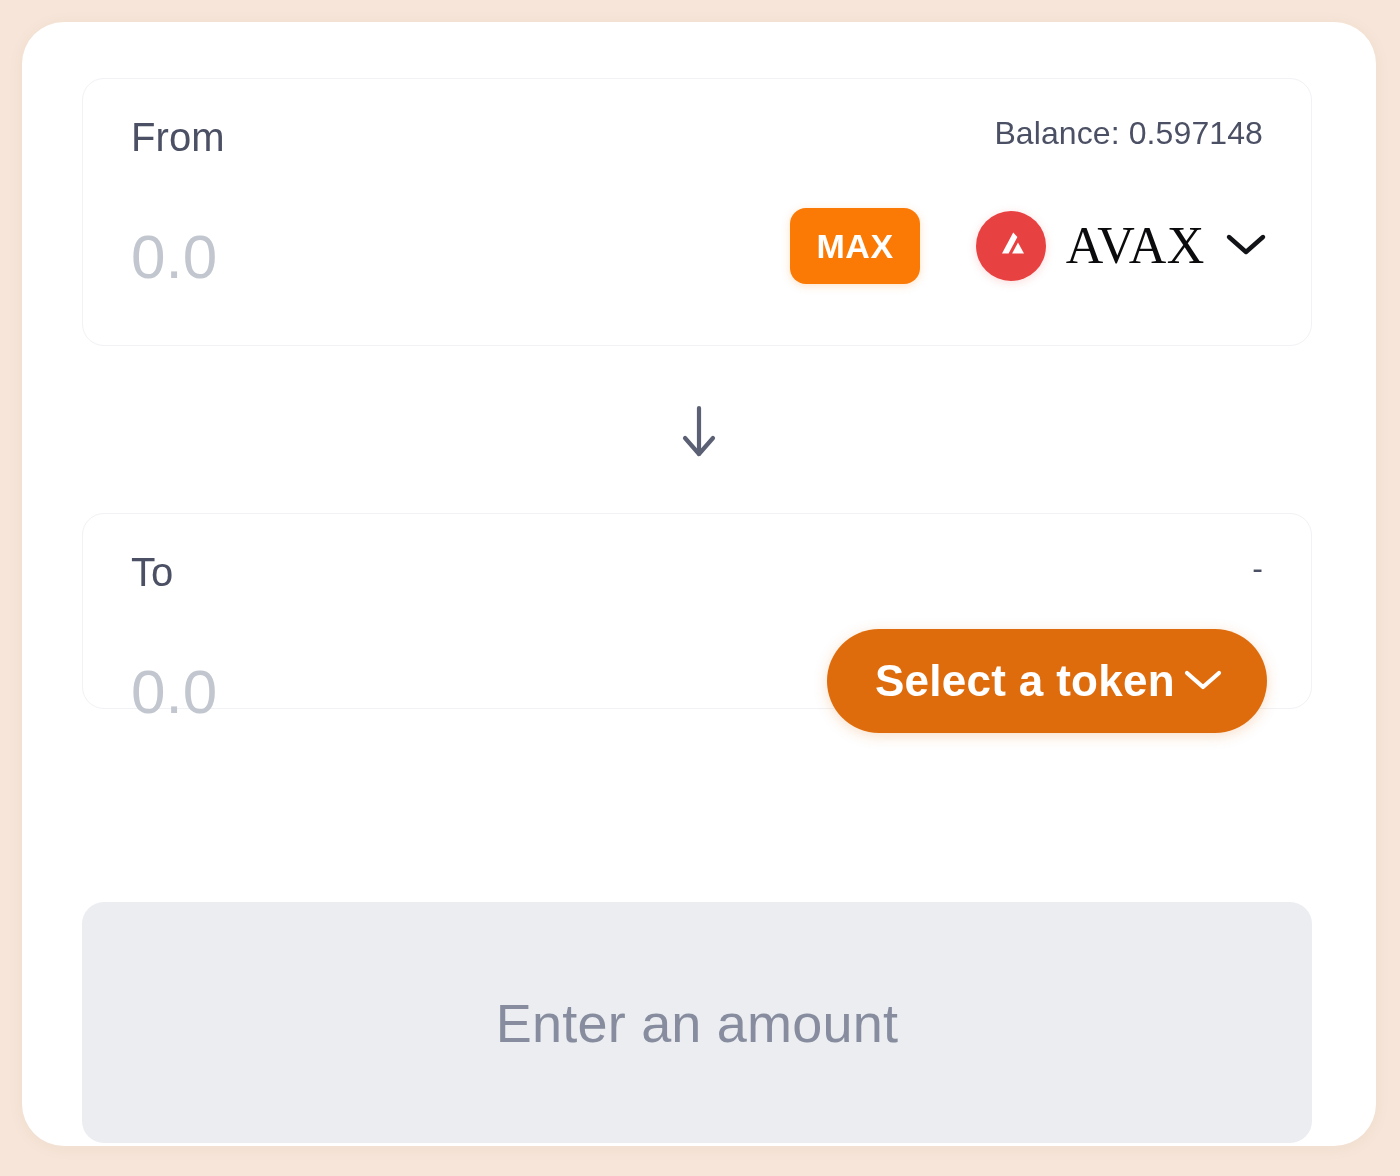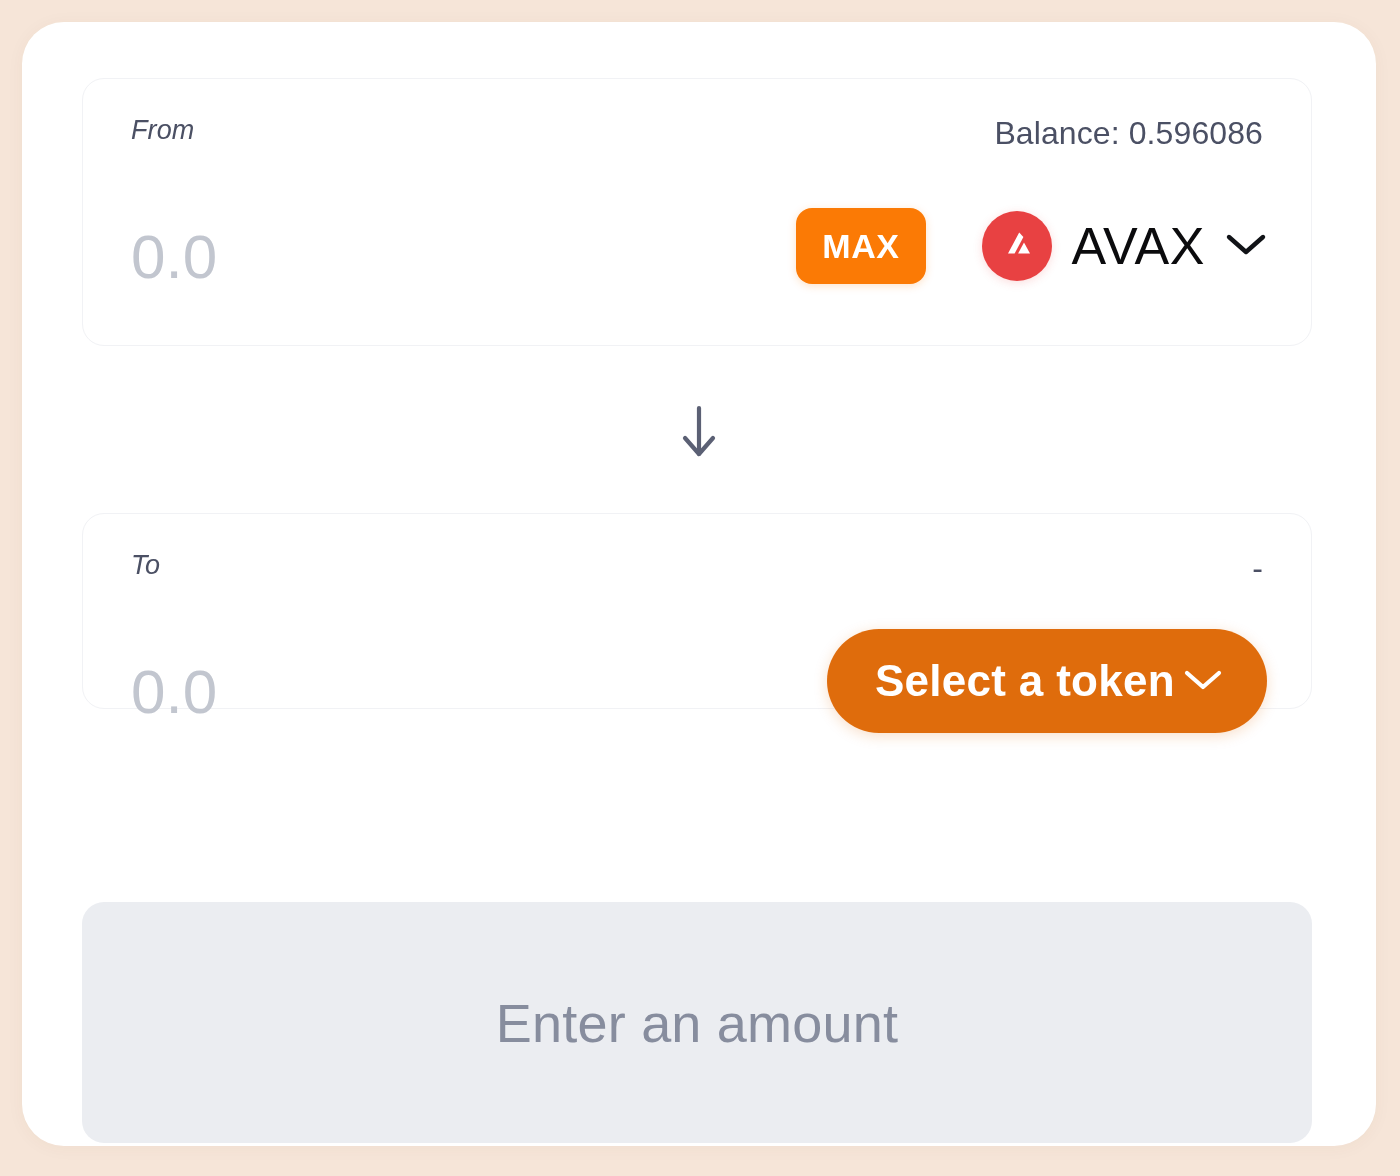--- a/index.html
+++ b/index.html
@@ -46,25 +46,24 @@
     position: absolute;
     left: 48px;
     right: 48px;
     top: 38px;
     display: flex;
     align-items: flex-start;
     justify-content: space-between;
   }
 
   .panel-label {
-    font-size: 27px;
+    font-size: 40px;
     color: #4b5064;
     letter-spacing: 0.1px;
     line-height: 1;
-    font-style: italic;
   }
 
   .panel-meta {
     font-size: 32px;
     color: #4b5064;
     letter-spacing: 0.1px;
     line-height: 1;
     white-space: nowrap;
   }
 
@@ -137,21 +136,21 @@
     border-radius: 50%;
     background: #e84142;
     display: flex;
     align-items: center;
     justify-content: center;
     flex: none;
     box-shadow: 0 2px 10px rgba(232, 65, 66, 0.18);
   }
 
   .token-symbol {
-    font-family: Liberation Sans, sans-serif;
+    font-family: Liberation Serif, serif;
     font-size: 52px;
     color: #0b0b0d;
     letter-spacing: 0.6px;
     line-height: 1;
   }
 
   .chev-dark { flex: none; }
 
   
   .swap-arrow {
@@ -206,21 +205,21 @@
 </style>
 </head>
 <body>
 
 <div class="swap-card">
 
   <div class="token-panel panel-from">
 
     <div class="panel-head">
       <span class="panel-label">From</span>
-      <span class="panel-meta">Balance: 0.596086</span>
+      <span class="panel-meta">Balance: 0.597148</span>
     </div>
 
     <div class="panel-body">
 
       <input class="amount-input" type="text" placeholder="0.0" style="">
 
       <div class="panel-actions">
 
         <button class="max-button">MAX</button>
 

